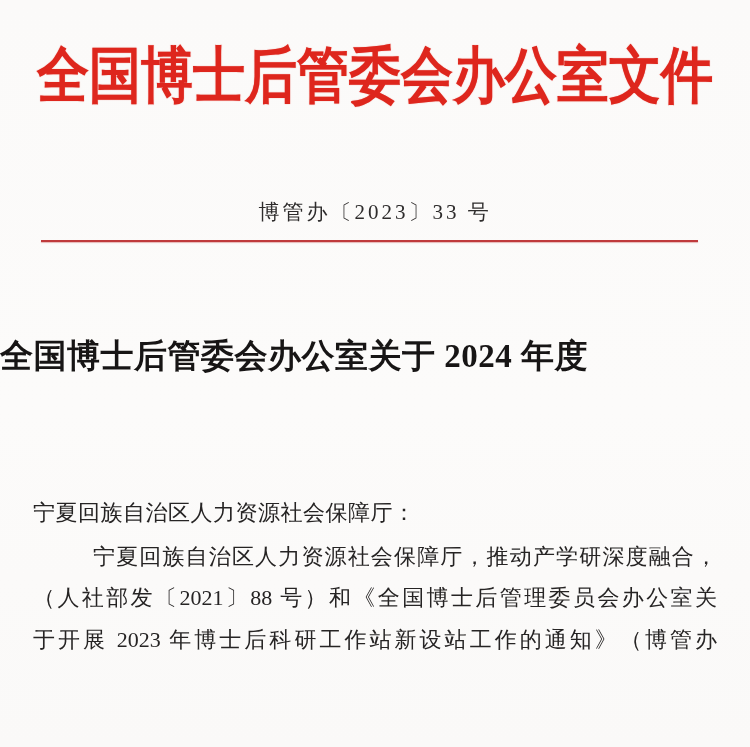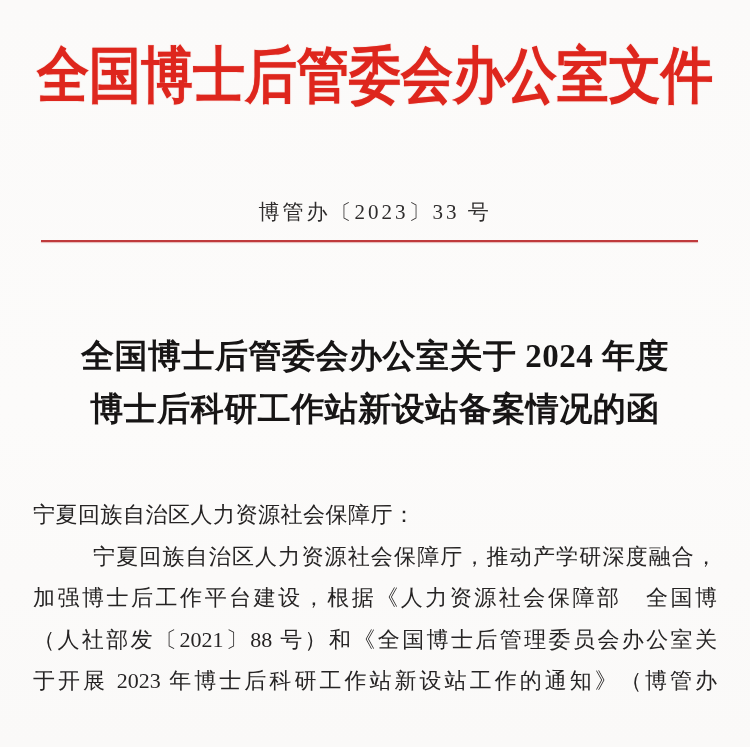--- a/index.html
+++ b/index.html
@@ -61,21 +61,20 @@
     height: 2px;
     background: #bf3a3c;
     box-shadow: 0 1px 1px rgba(191, 58, 60, 0.35);
   }
   
   .doc-title {
     position: absolute;
     top: 330px;
     left: 0;
     width: 750px;
-    text-align: center;
     color: #171515;
     font-weight: bold;
     font-size: 33px;
     line-height: 53px;
     letter-spacing: 0.5px;
     white-space: nowrap;
   }
   
   .body-text {
     position: absolute;
@@ -88,44 +87,43 @@
   }
   .body-line {
     text-align: justify;
     text-align-last: justify;
     text-justify: inter-character;
   }
   .body-line.left-align {
     text-align: right;
     text-align-last: left;
     letter-spacing: 0.5px;
+    font-family: Liberation Mono, monospace;
   }
   .body-line.indent {
     text-indent: 60px;
   }
 </style>
 </head>
 <body>
 
 <div class="page">
 
   <div class="banner">
     <span class="banner-text">全国博士后管委会办公室文件</span>
   </div>
 
   <div class="doc-number">博管办〔2023〕33 号</div>
 
   <div class="red-rule"></div>
 
   <div class="doc-title">
     <div>全国博士后管委会办公室关于 2024 年度</div>
-    <div>博士后科研工作站新设站备案情况的函</div>
   </div>
 
   <div class="body-text">
     <div class="body-line left-align">宁夏回族自治区人力资源社会保障厅：</div>
     <div class="body-line indent">宁夏回族自治区人力资源社会保障厅，推动产学研深度融合，</div>
-    <div class="body-line">加强博士后工作平台建设，根据《人力资源社会保障部　全国博</div>
     <div class="body-line">（人社部发〔2021〕88 号）和《全国博士后管理委员会办公室关</div>
     <div class="body-line">于开展 2023 年博士后科研工作站新设站工作的通知》（博管办</div>
   </div>
 
 </div>
 
 </body></html>

